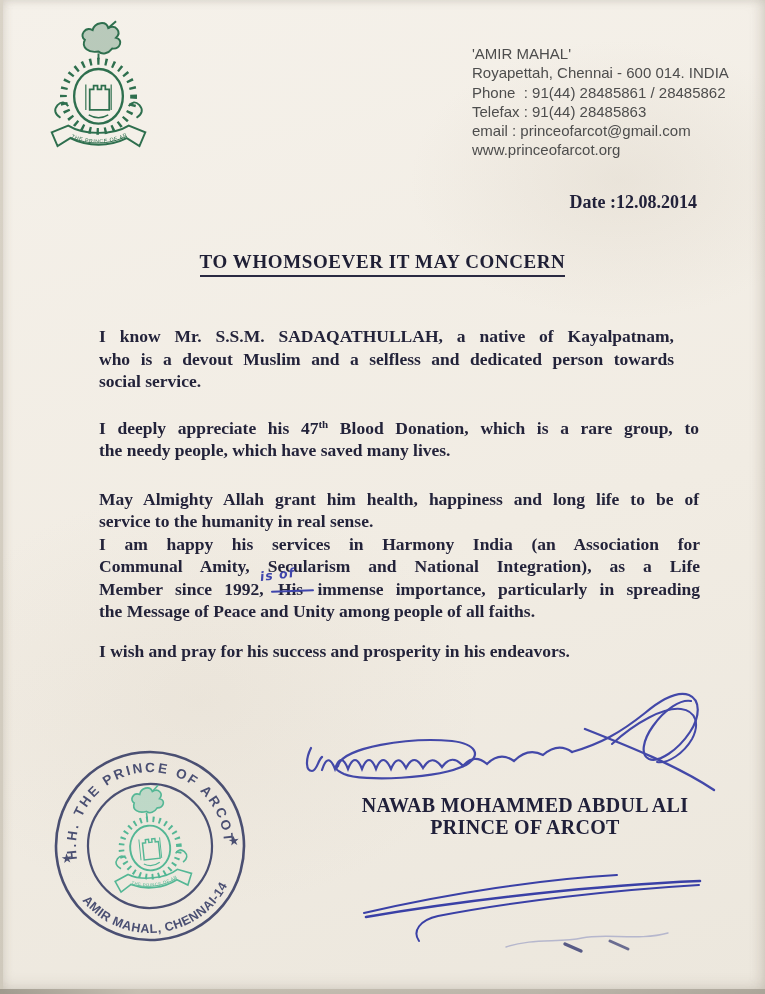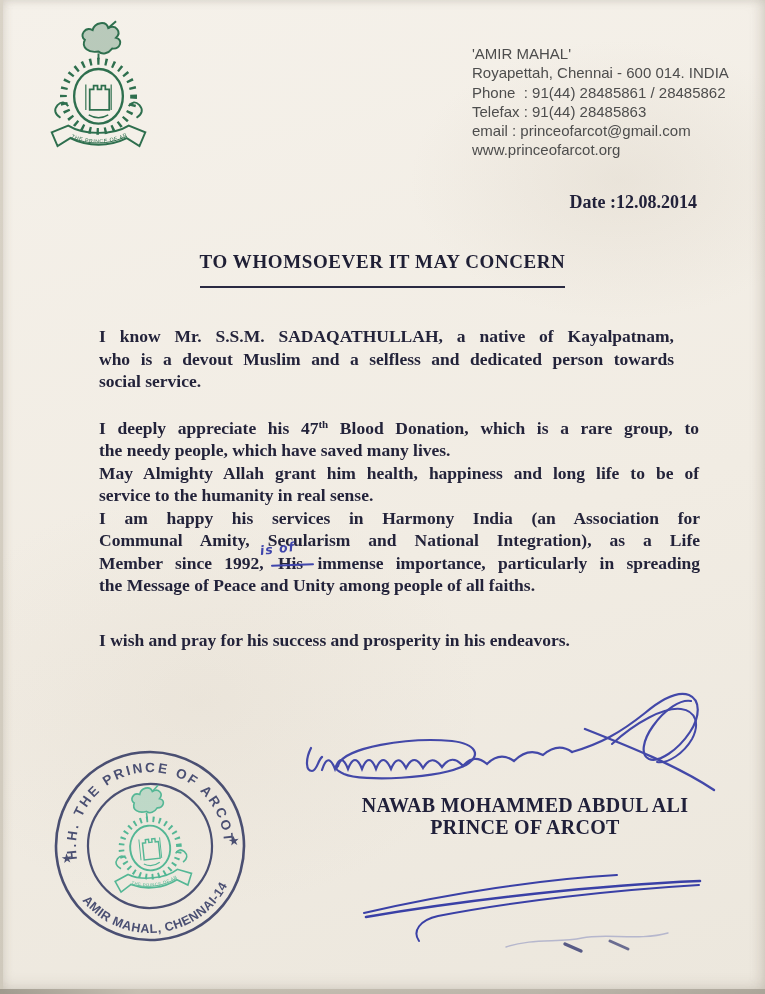--- a/index.html
+++ b/index.html
@@ -19,30 +19,30 @@
 
   
   .emblem { position:absolute; left:40px; top:18px; color:#2e6f4e; }
   .contact { position:absolute; left:472px; top:44px; font-family:"Liberation Sans",sans-serif;
     font-size:15px; line-height:19.3px; color:#4d4d4d; }
   .contact div { white-space:pre; }
   .date-line { position:absolute; right:68px; top:192px; font-size:18px; font-weight:bold; color:#22223a; }
 
   .title-row { position:absolute; left:0; right:0; top:251px; text-align:center; }
   .title-text { font-size:19px; font-weight:bold; letter-spacing:.6px; color:#1f1f35;
-    border-bottom:2.4px solid #2a2a42; padding-bottom:14px; }
+    border-bottom:2.4px solid #2a2a42; padding-bottom:3px; }
 
   
   .letter-body { position:absolute; left:99px; top:325px; font-size:17.5px; font-weight:bold;
     color:#23233a; line-height:22.5px; }
   .para.p1 { width:575px; }
   .para.p2 { width:600px; margin-top:24px; }
-  .para.p3 { width:600px; }
+  .para.p3 { width:600px; margin-top:26px; }
   .para.p4 { width:601px; }
-  .para.p5 { margin-top:32px;font-family:Liberation Serif, serif; }
+  .para.p5 { margin-top:17px;font-family:Liberation Serif, serif; }
   .line.fill { text-align:justify; text-align-last:justify; }
   .line.last { text-align:left; }
   sup { font-size:11px; line-height:0; vertical-align:6px; }
 
   .correction { position:relative; display:inline-block; }
   .struck { position:relative; padding:0 2px; }
   .struck::after { content:""; position:absolute; left:-5px; right:-9px; top:55%; height:2.3px;
     background:#3f45ac; transform:rotate(-2deg); border-radius:2px; }
   .hand { position:absolute; left:-16px; top:-14px; font-family:"DejaVu Sans",sans-serif;
     font-style:italic; font-weight:600; font-size:12.5px; color:#3f45ac; transform:rotate(-7deg);

